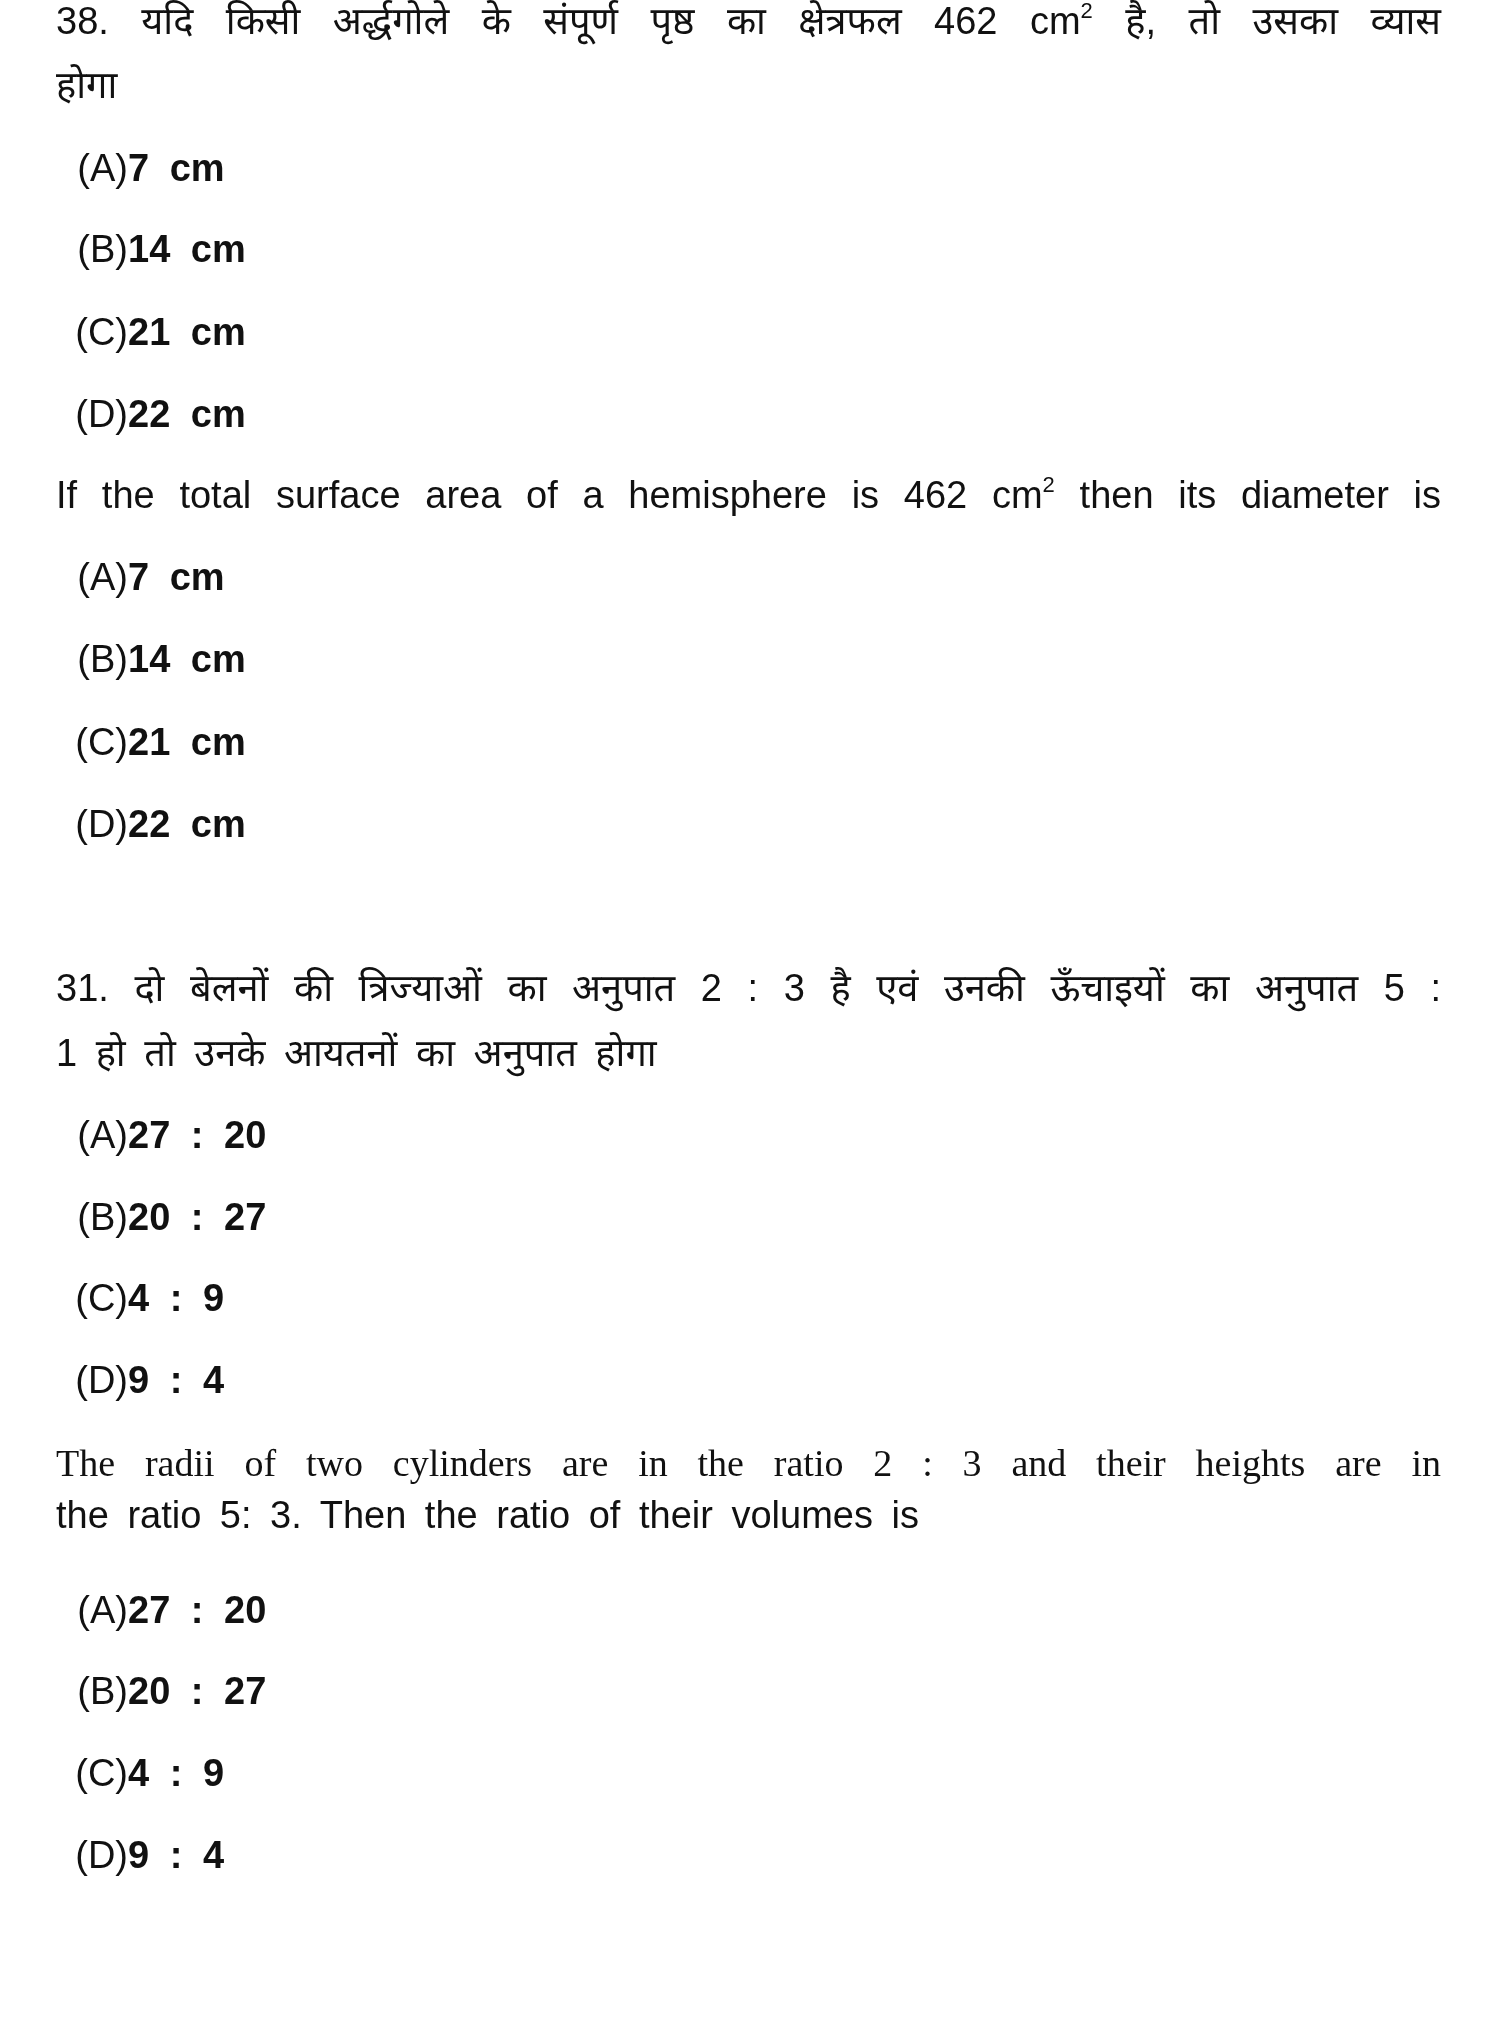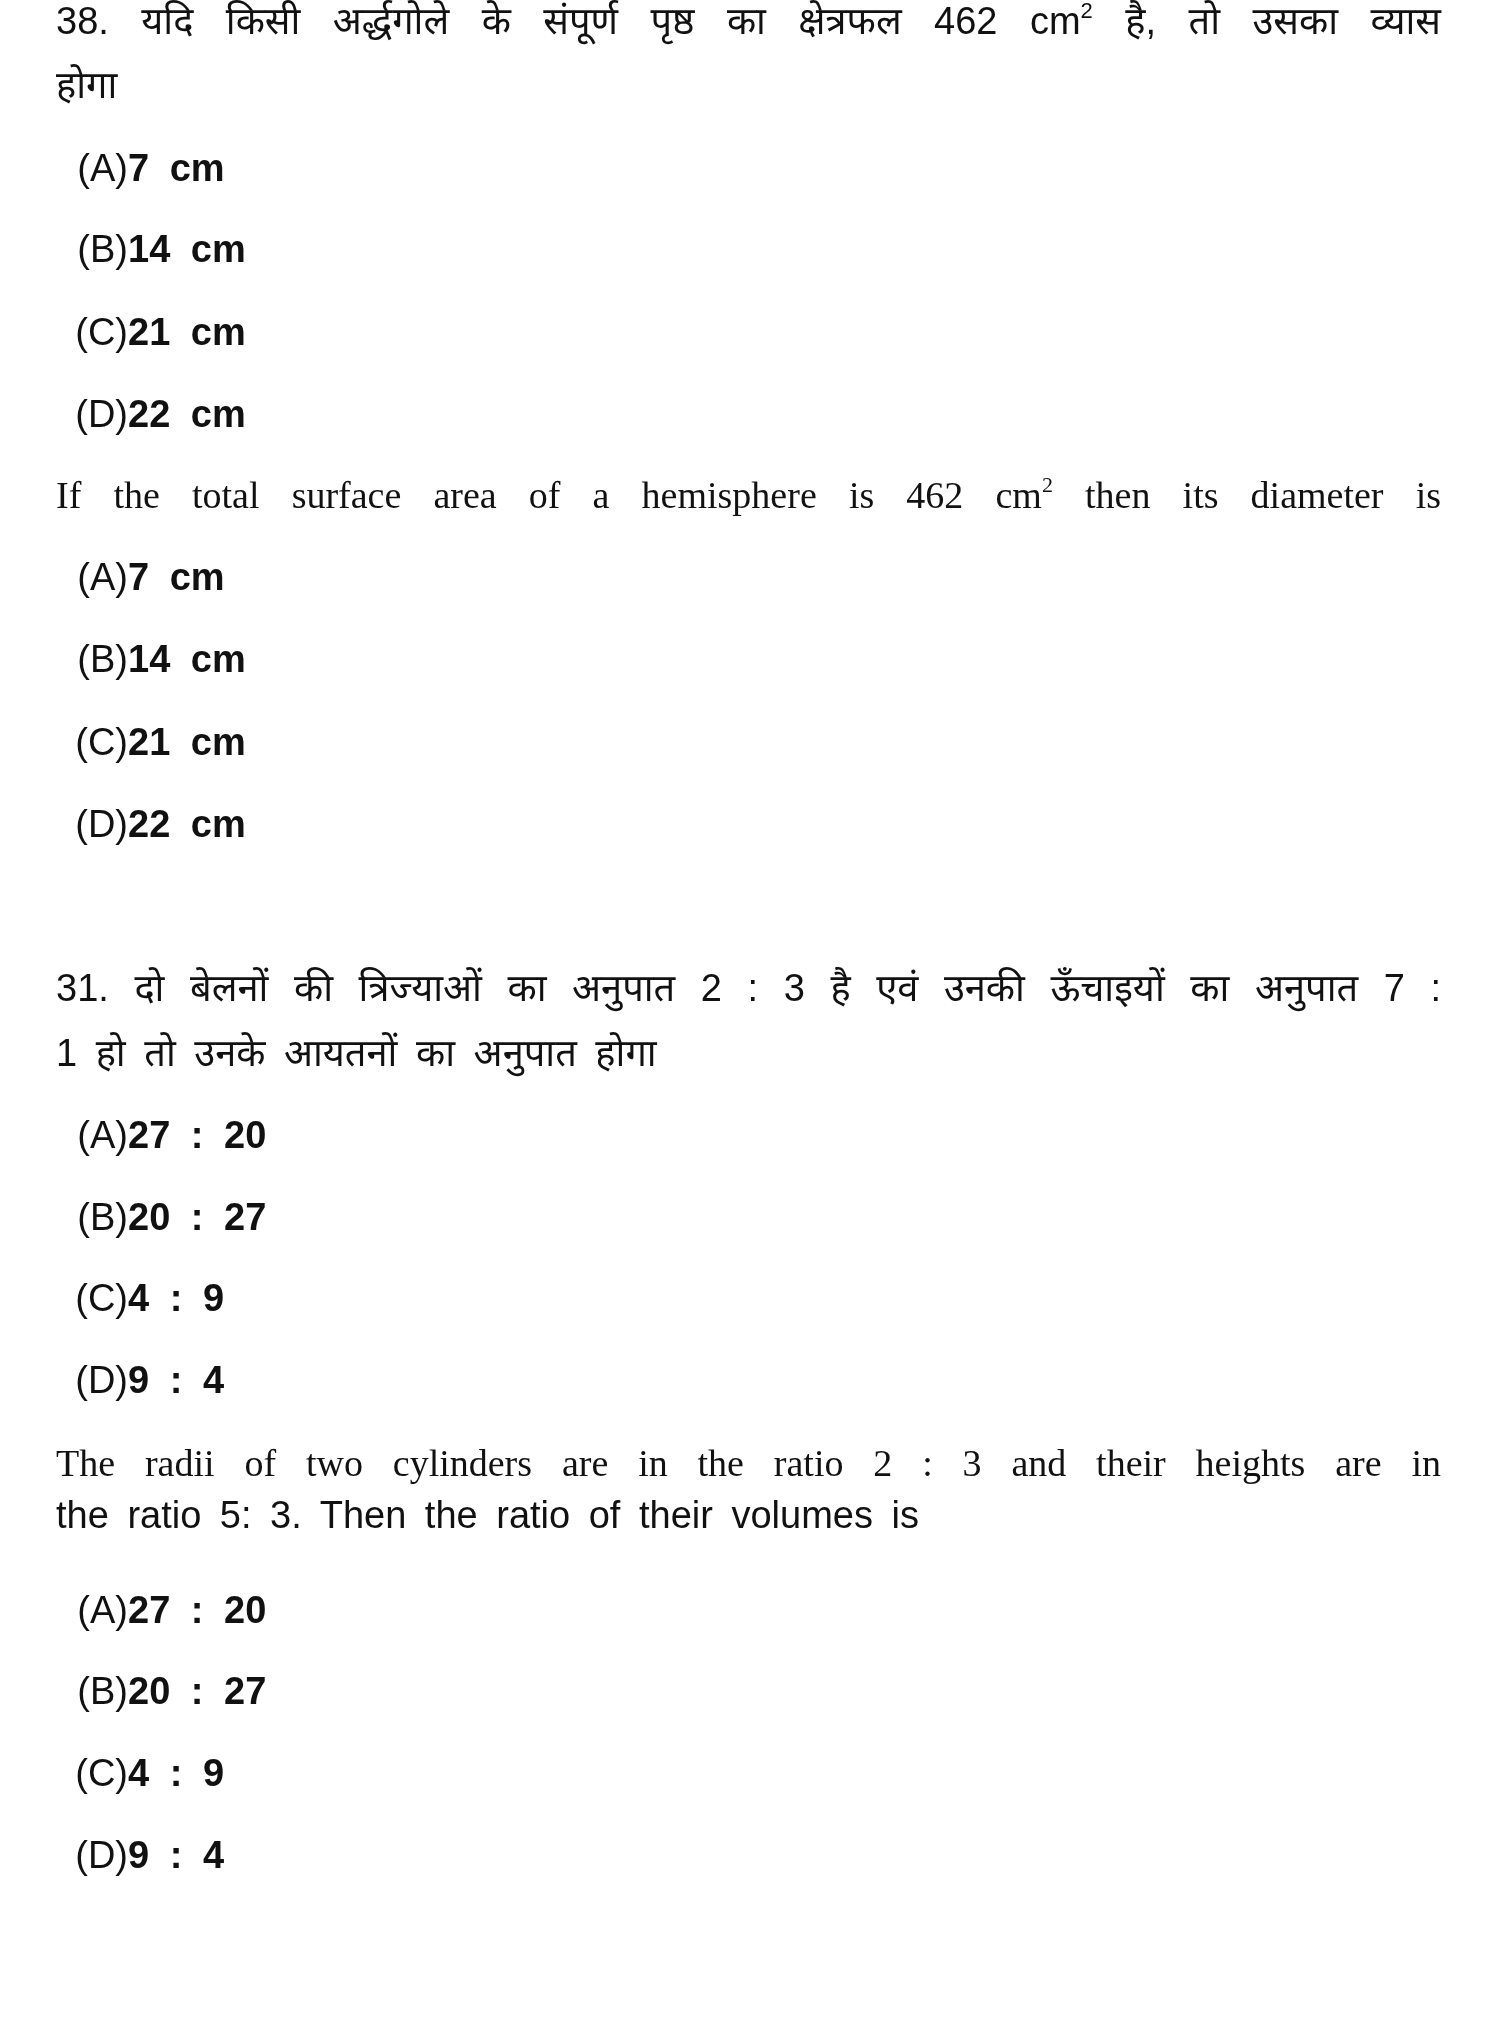--- a/index.html
+++ b/index.html
@@ -50,42 +50,42 @@
   <div class="line" style="top:226px;">
     <span class="opt-label">(B)</span><span class="opt-val">14 cm</span>
   </div>
   <div class="line" style="top:309px;">
     <span class="opt-label">(C)</span><span class="opt-val">21 cm</span>
   </div>
   <div class="line" style="top:391px;">
     <span class="opt-label">(D)</span><span class="opt-val">22 cm</span>
   </div>
 
-  <div class="line justify" style="top:472px;font-family:Liberation Serif, serif;">
+  <div class="line justify" style="top:472px;">
     <span>If the total surface area of a hemisphere is 462 cm</span><sup>2</sup><span> then its diameter is</span>
   </div>
 
   <div class="line" style="top:554px;">
     <span class="opt-label">(A)</span><span class="opt-val">7 cm</span>
   </div>
   <div class="line" style="top:636px;">
     <span class="opt-label">(B)</span><span class="opt-val">14 cm</span>
   </div>
   <div class="line" style="top:719px;">
     <span class="opt-label">(C)</span><span class="opt-val">21 cm</span>
   </div>
   <div class="line" style="top:801px;">
     <span class="opt-label">(D)</span><span class="opt-val">22 cm</span>
   </div>
 </div>
 
 <div>
   <div class="line justify" style="top:965px;">
     <span>31.</span>
-    <span>दो बेलनों की त्रिज्याओं का अनुपात 2 : 3 है एवं उनकी ऊँचाइयों का अनुपात 7 :</span>
+    <span>दो बेलनों की त्रिज्याओं का अनुपात 2 : 3 है एवं उनकी ऊँचाइयों का अनुपात 5 :</span>
   </div>
   <div class="line" style="top:1030px;">1 हो तो उनके आयतनों का अनुपात होगा</div>
 
   <div class="line" style="top:1112px;">
     <span class="opt-label">(A)</span><span class="opt-val">27 : 20</span>
   </div>
   <div class="line" style="top:1194px;">
     <span class="opt-label">(B)</span><span class="opt-val">20 : 27</span>
   </div>
   <div class="line" style="top:1275px;">

